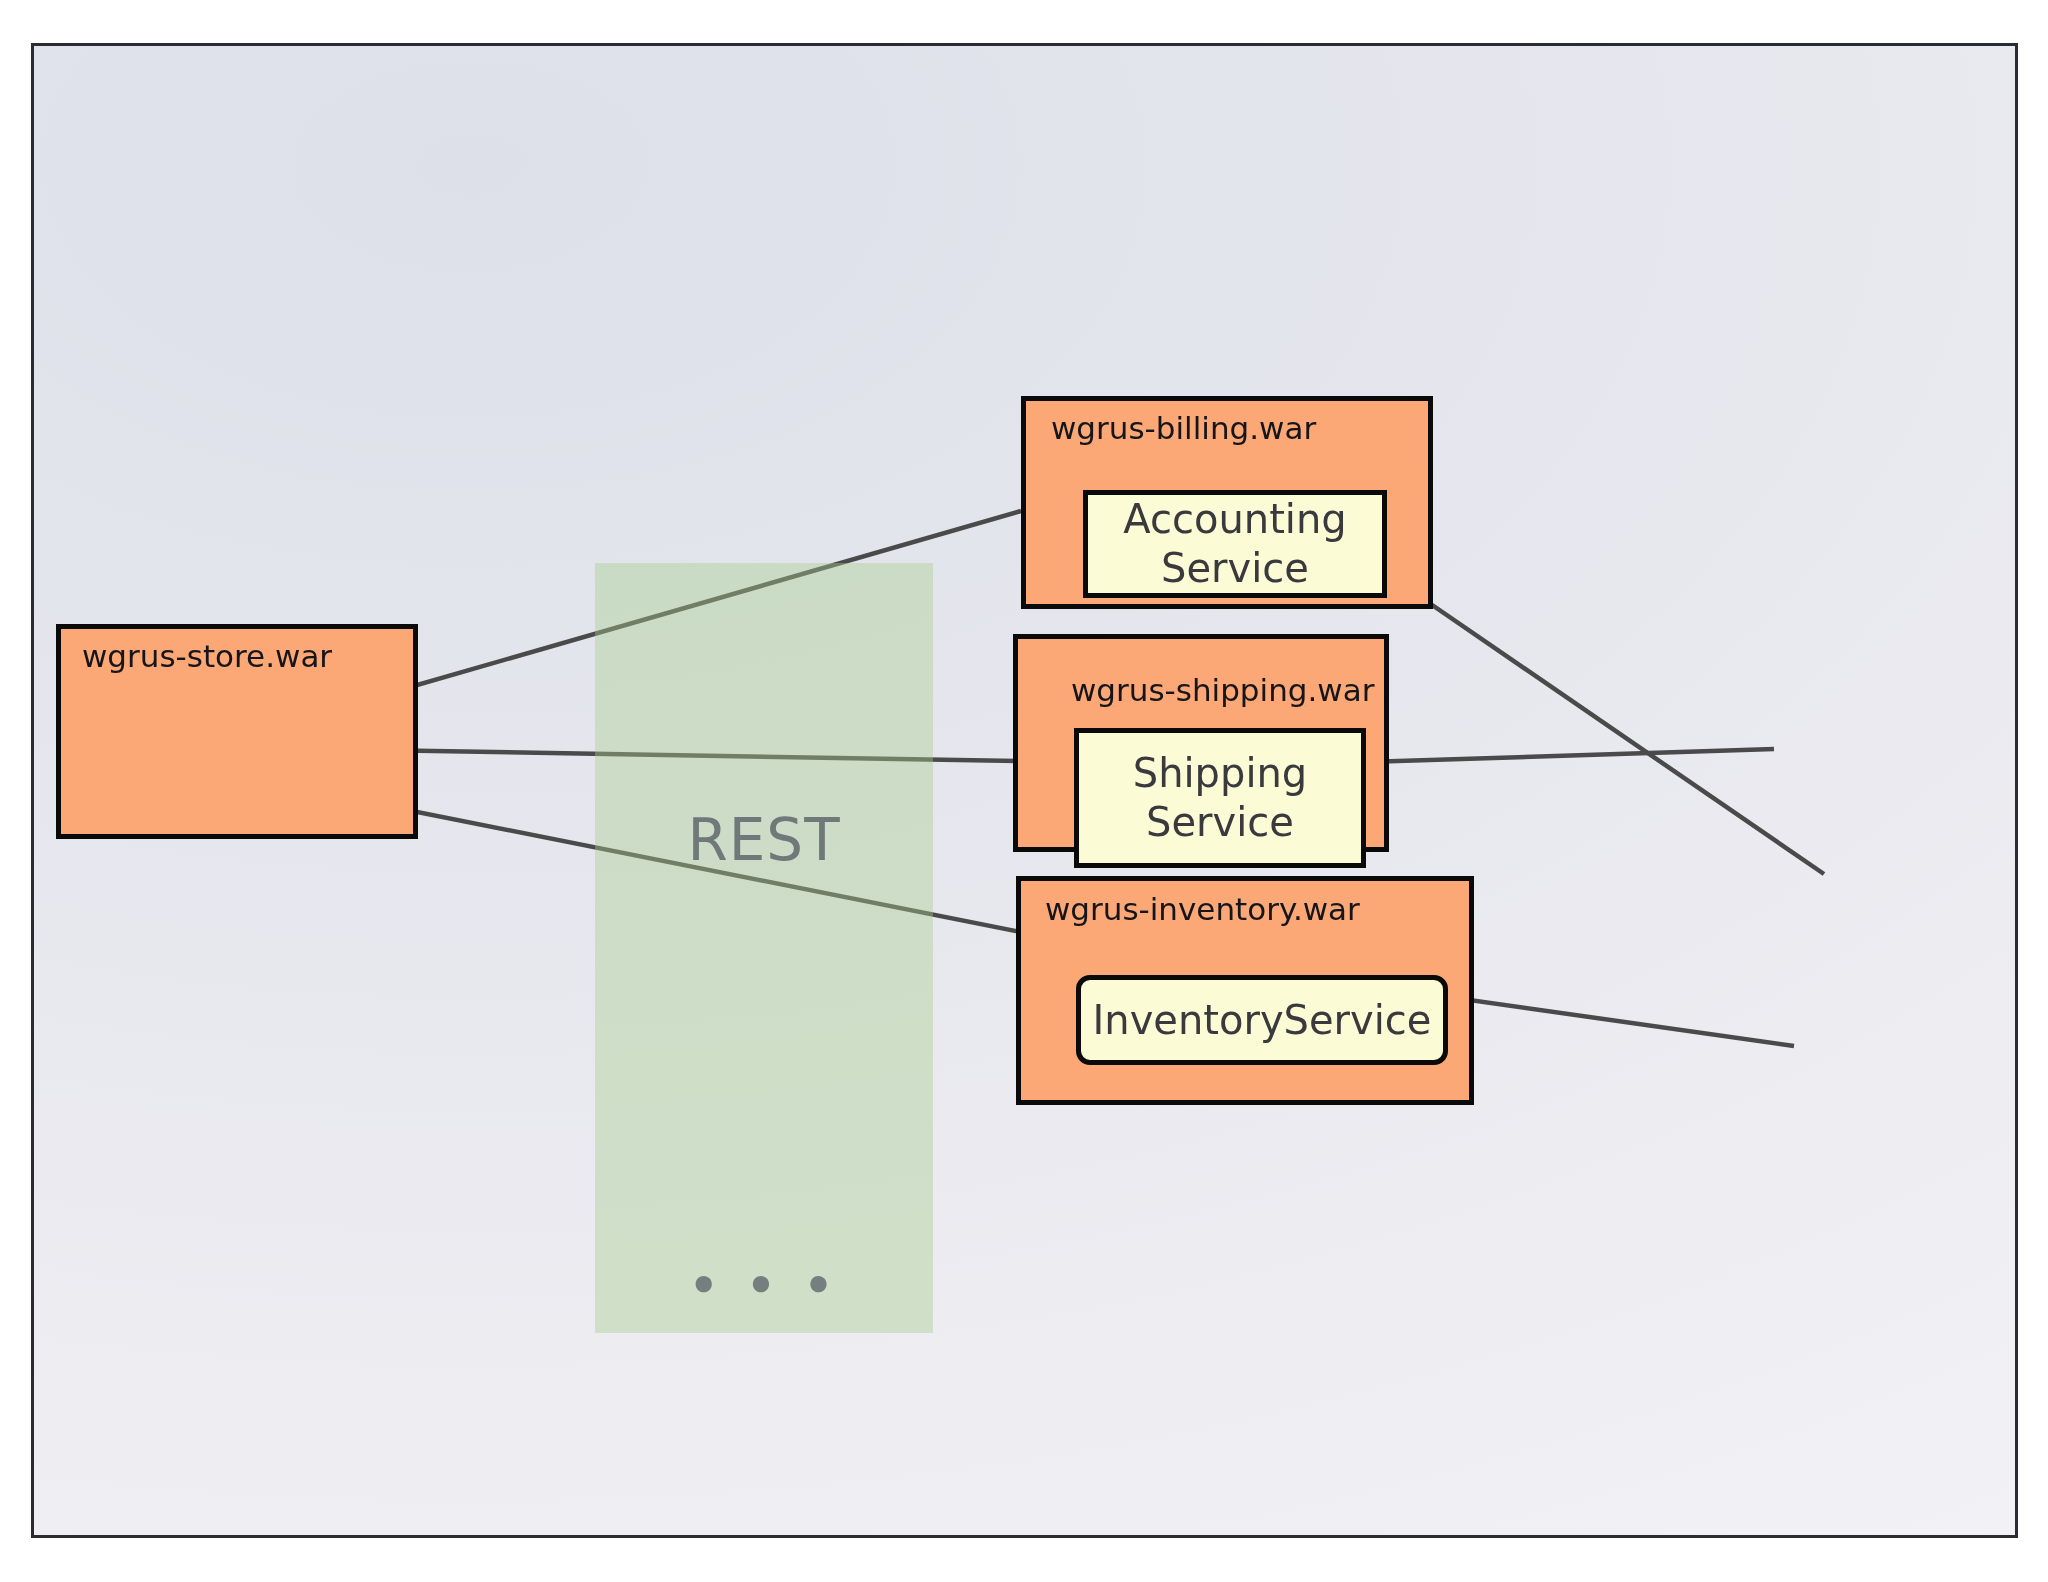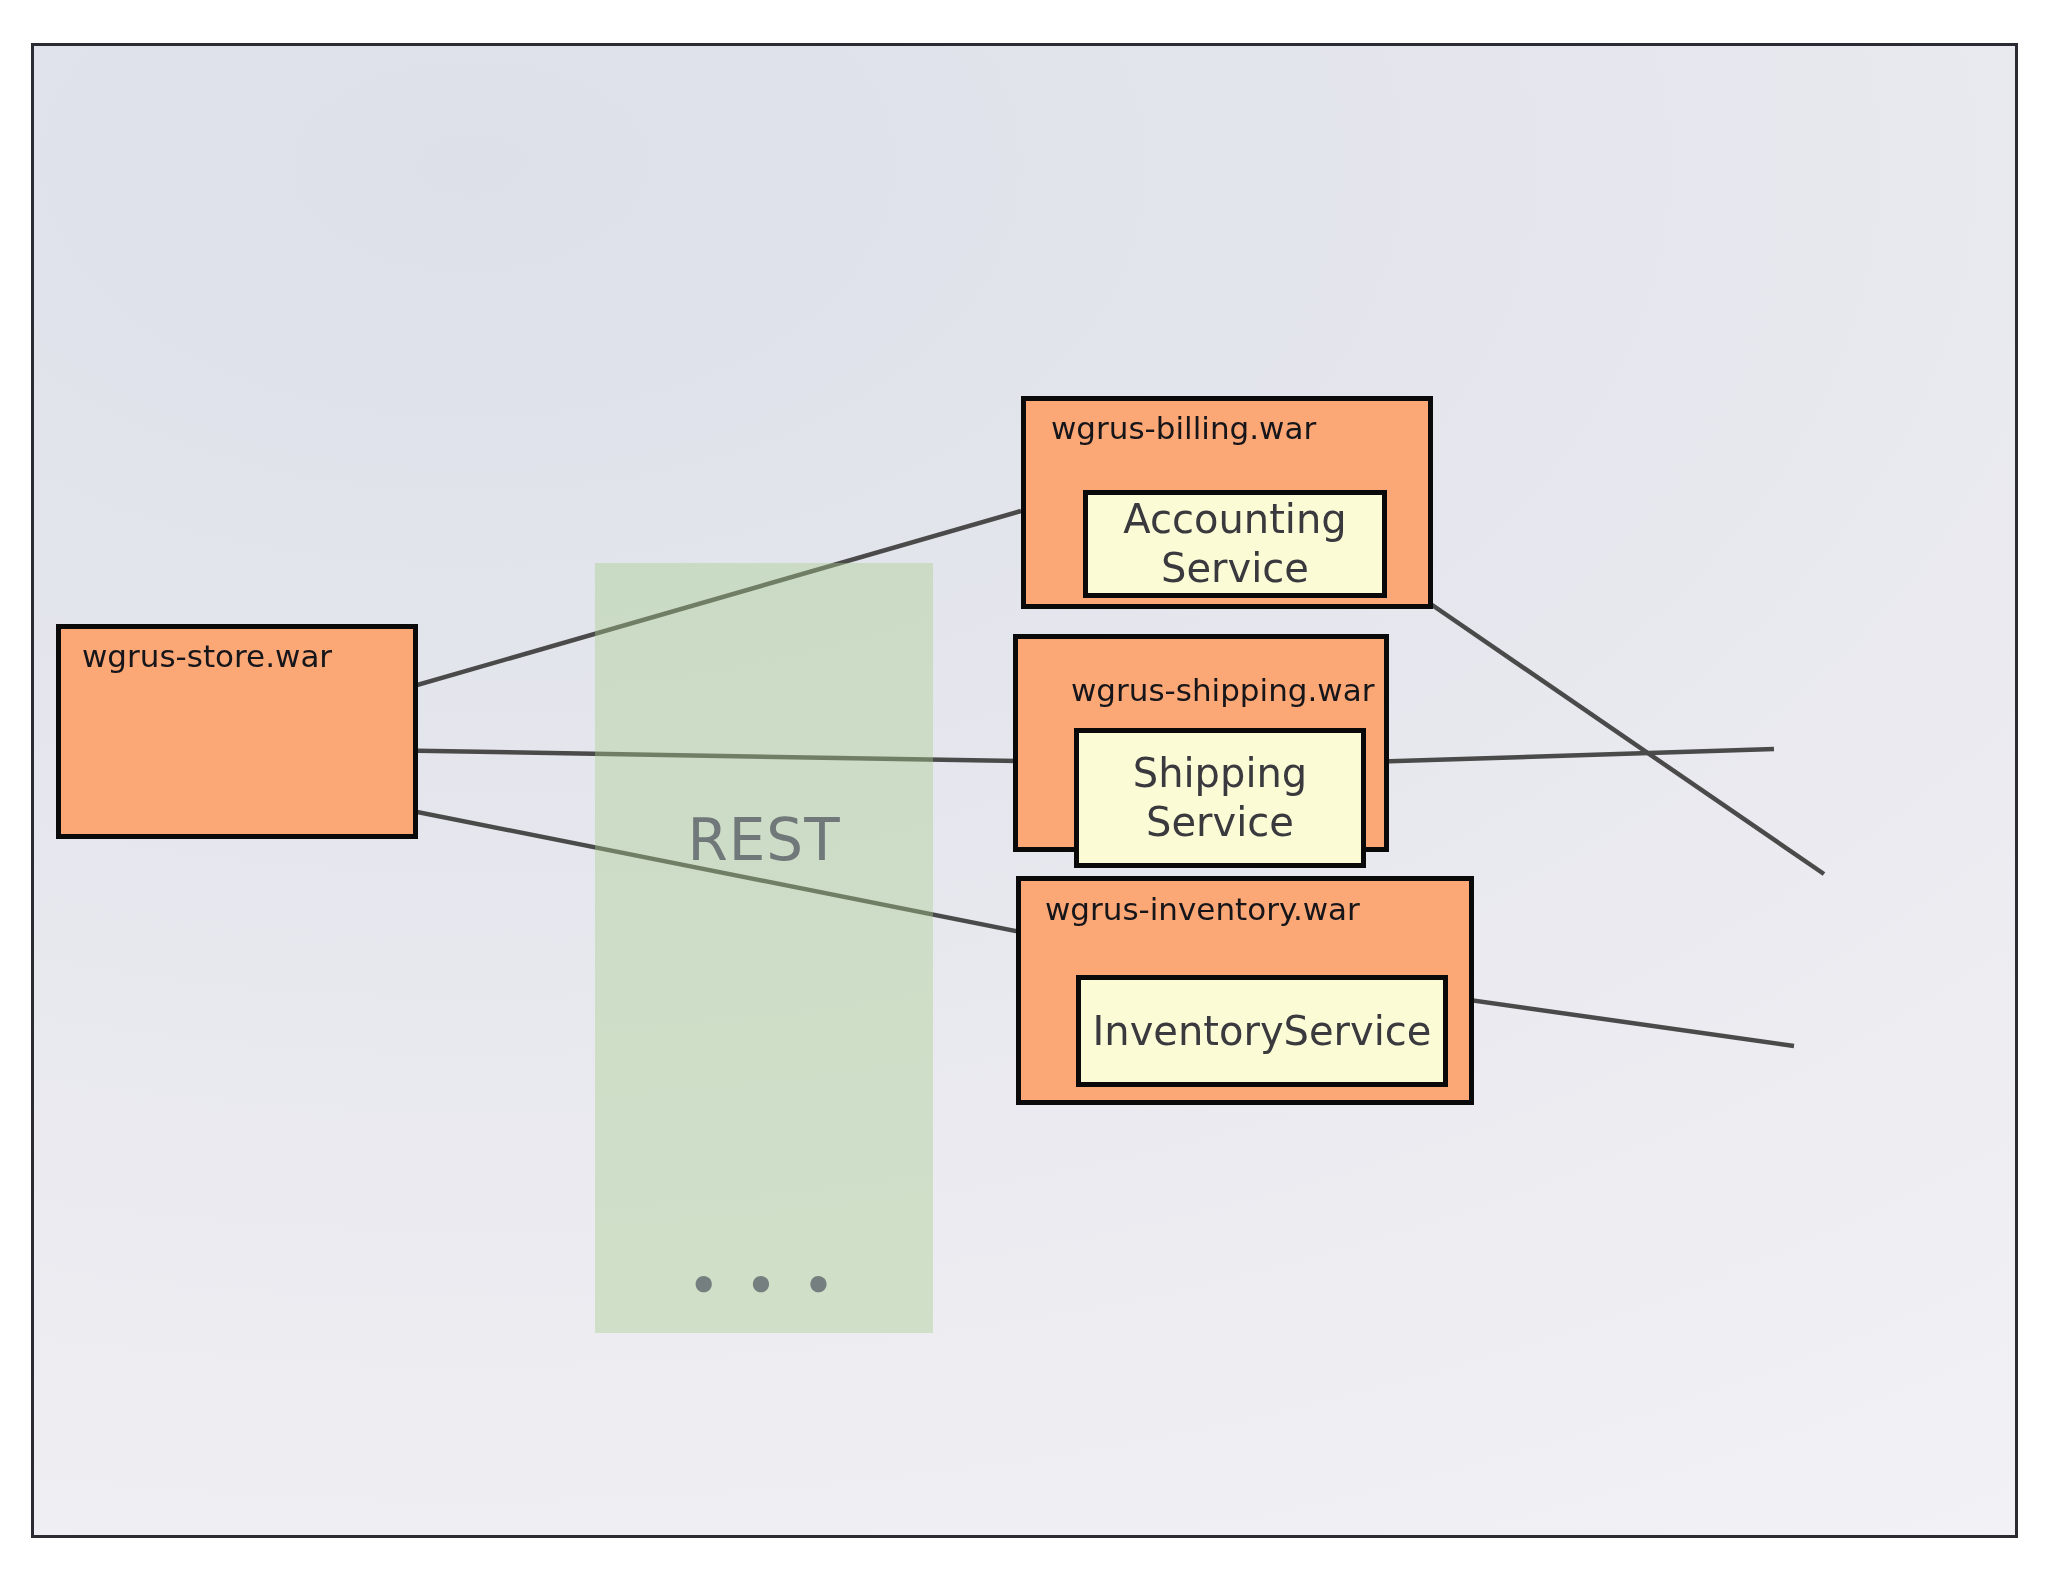--- a/index.html
+++ b/index.html
@@ -105,21 +105,21 @@
   #war-billing    { left:987px;  top:350px;  width:412px; height:213px; }
   #war-billing-lbl{ left:1017px; top:364px; }
   #svc-billing    { left:1049px; top:420px;  width:304px; height:108px; }
 
   #war-shipping   { left:979px;  top:588px;  width:376px; height:218px; }
   #war-shipping-lbl{left:1009px; top:626px;margin-left:28px; }
   #svc-shipping   { left:1040px; top:658px;  width:292px; height:140px; }
 
   #war-inventory  { left:982px;  top:830px;  width:458px; height:229px; }
   #war-inventory-lbl{left:1011px;top:845px; }
-  #svc-inventory  { left:1042px; top:905px;  width:372px; height:112px; }
+  #svc-inventory  { left:1042px; top:905px;  width:372px; height:90px;border-radius:14px; }
 
   
   #mysql{
     position:absolute;
     left:1724px; top:817px;
     width:255px; height:200px;
   }
   #cyl-body{
     position:absolute; left:0; top:26px;
     width:255px; height:146px;

